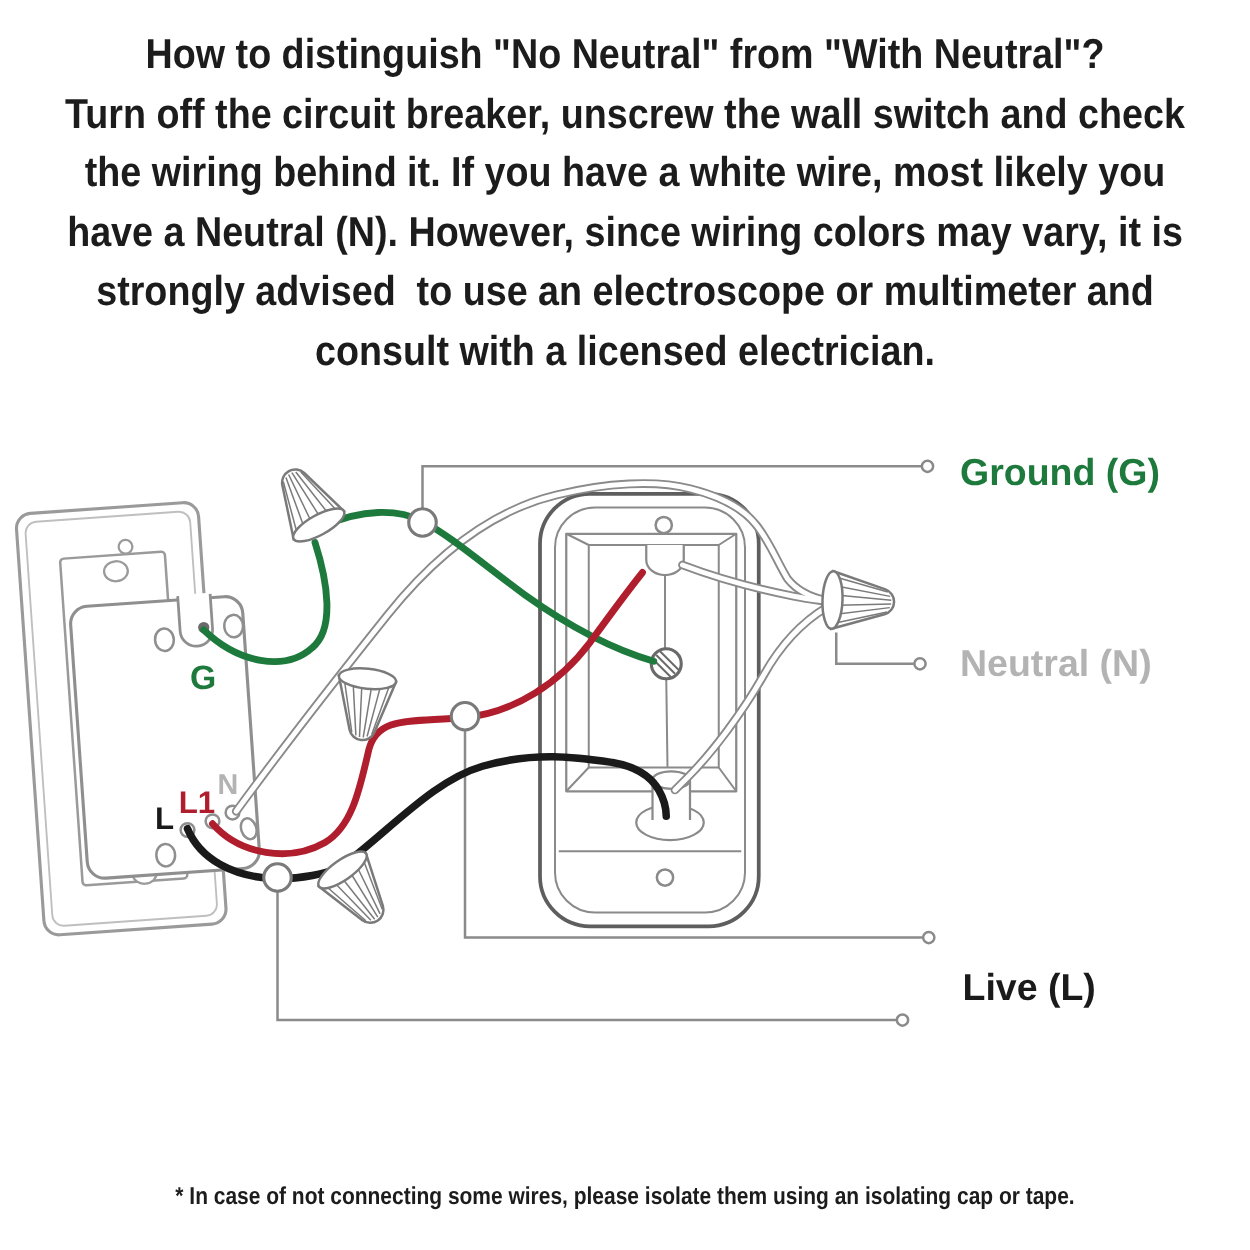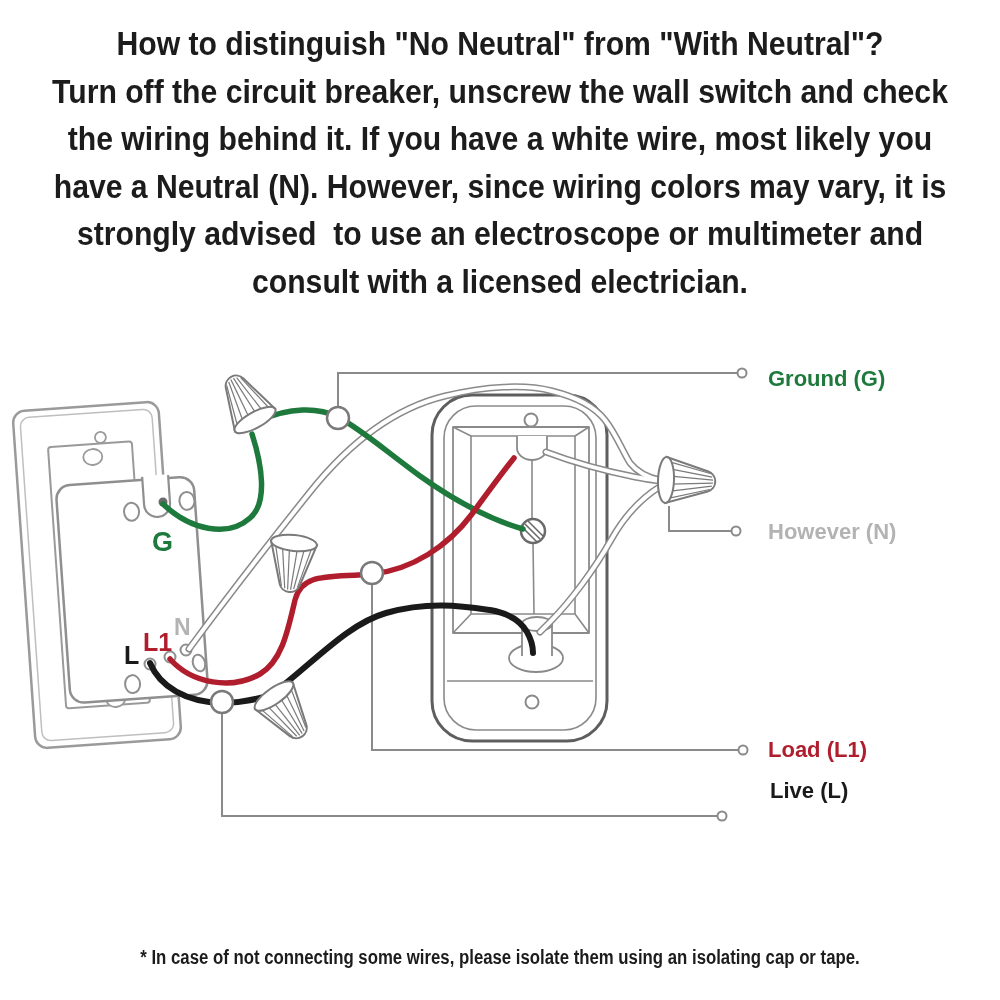--- a/index.html
+++ b/index.html
@@ -2,21 +2,21 @@
 <html style="--c-ground: #1E7A3C; --c-neutral: #B3B3B3; --c-load: #B01E2E; --c-live: #1A1A1A; --c-text: #1C1C1C; --c-line_gray: #8A8A8A; --c-box_gray: #5E5E5E;"><head>
 <meta charset="utf-8">
 <style>
   html,body{margin:0;padding:0;background:#fff;}
   .canvas{position:relative;width:1000px;height:1000px;background:#fff;overflow:hidden;
           font-family:"Liberation Sans","DejaVu Sans",sans-serif;color:var(--c-text,#1c1c1c);}
   .header{position:absolute;left:0;top:20px;width:1000px;text-align:center;
           transform:scaleX(.9);transform-origin:50% 0;}
   .hline{font-size:33.5px;font-weight:bold;line-height:47.5px;white-space:pre;color:var(--c-text,#1c1c1c);}
   .art{position:absolute;left:0;top:0;width:1000px;height:1000px;}
-  .lbl{position:absolute;font-weight:bold;font-size:22px;line-height:34px;white-space:pre;}
+  .lbl{position:absolute;font-weight:bold;font-size:30px;line-height:34px;white-space:pre;}
   .lbl.ground{left:768px;top:362px;color:var(--c-ground,#1E7A3C);}
   .lbl.neutral{left:768px;top:515px;color:var(--c-neutral,#B3B3B3);}
   .lbl.load{left:768px;top:733px;color:var(--c-load,#B01E2E);}
   .lbl.live{left:770px;top:774px;color:var(--c-live,#1A1A1A);}
   .slbl{position:absolute;font-weight:bold;white-space:pre;}
   .slbl.g{left:152px;top:527px;font-size:27px;color:var(--c-ground,#1E7A3C);}
   .slbl.n{left:174px;top:614px;font-size:23px;color:var(--c-neutral,#B3B3B3);}
   .slbl.l1{left:143px;top:628px;font-size:25px;color:var(--c-load,#B01E2E);}
   .slbl.l{left:124px;top:641px;font-size:25px;color:var(--c-live,#1A1A1A);}
   .footnote{position:absolute;left:0;top:946px;width:1000px;text-align:center;font-weight:bold;
@@ -155,22 +155,21 @@
 
     <g fill="#fff" class="sw-gray" stroke-width="2">
       <circle cx="742" cy="373" r="4.5"></circle>
       <circle cx="736" cy="531" r="4.5"></circle>
       <circle cx="743" cy="750" r="4.5"></circle>
       <circle cx="722" cy="816" r="4.5"></circle>
     </g>
   </svg>
 
   <div class="lbl ground">Ground (G)</div>
-  <div class="lbl neutral">However (N)</div>
-  <div class="lbl load">Load (L1)</div>
+  <div class="lbl neutral">Neutral (N)</div>
   <div class="lbl live">Live (L)</div>
 
   <div class="slbl g">G</div>
   <div class="slbl n">N</div>
   <div class="slbl l1">L1</div>
   <div class="slbl l">L</div>
 
   <div class="footnote">* In case of not connecting some wires, please isolate them using an isolating cap or tape.</div>
 </div>
 

